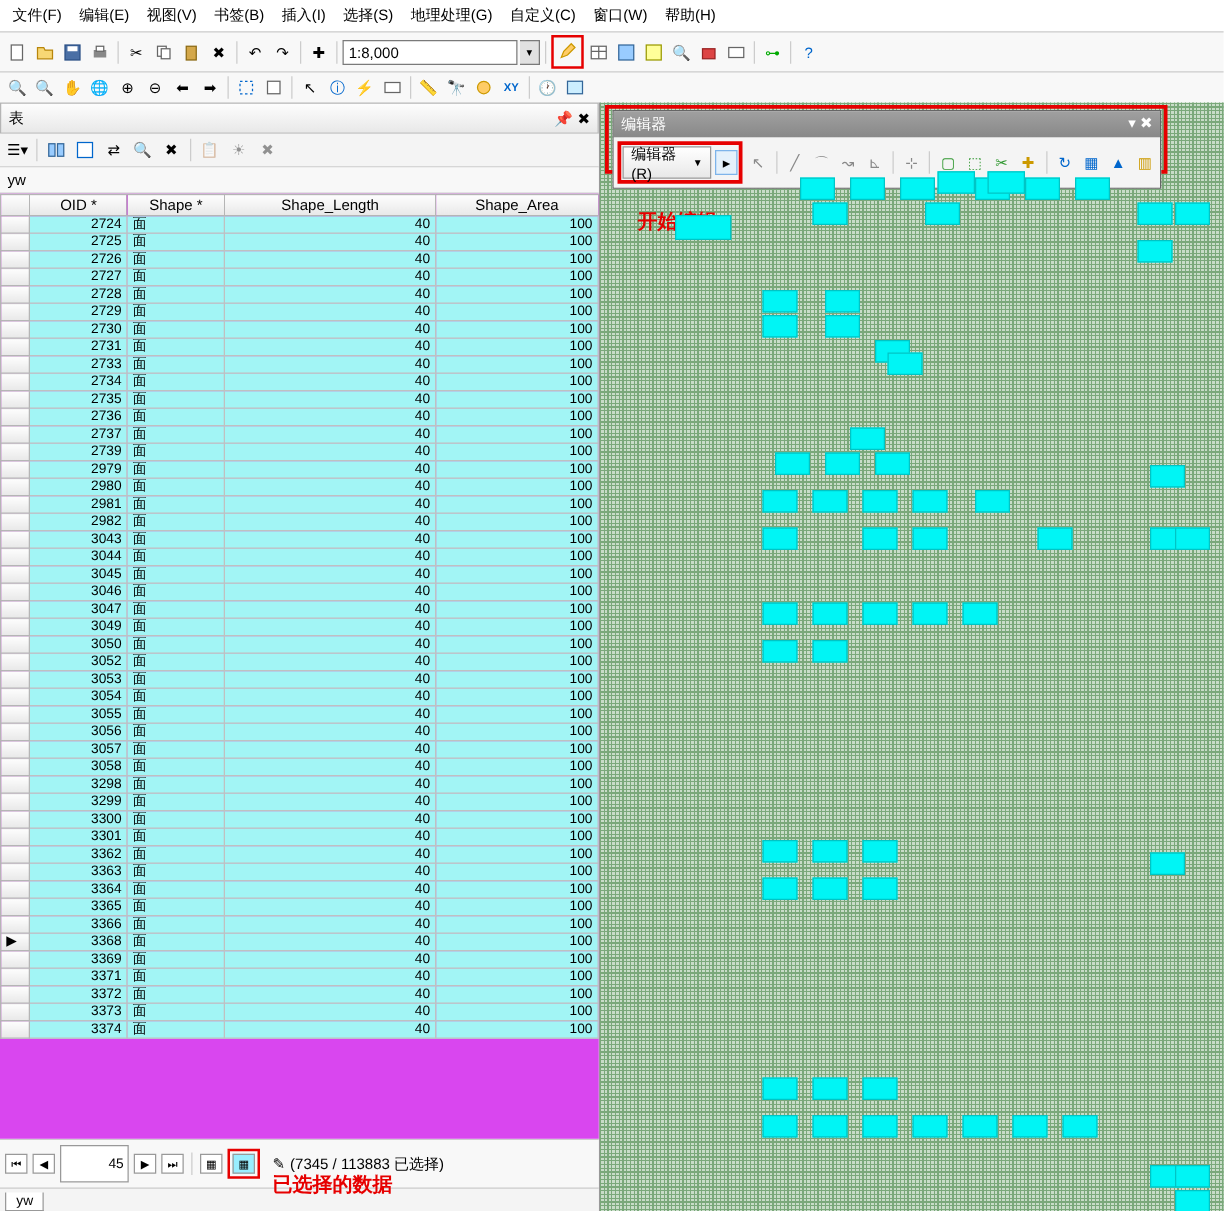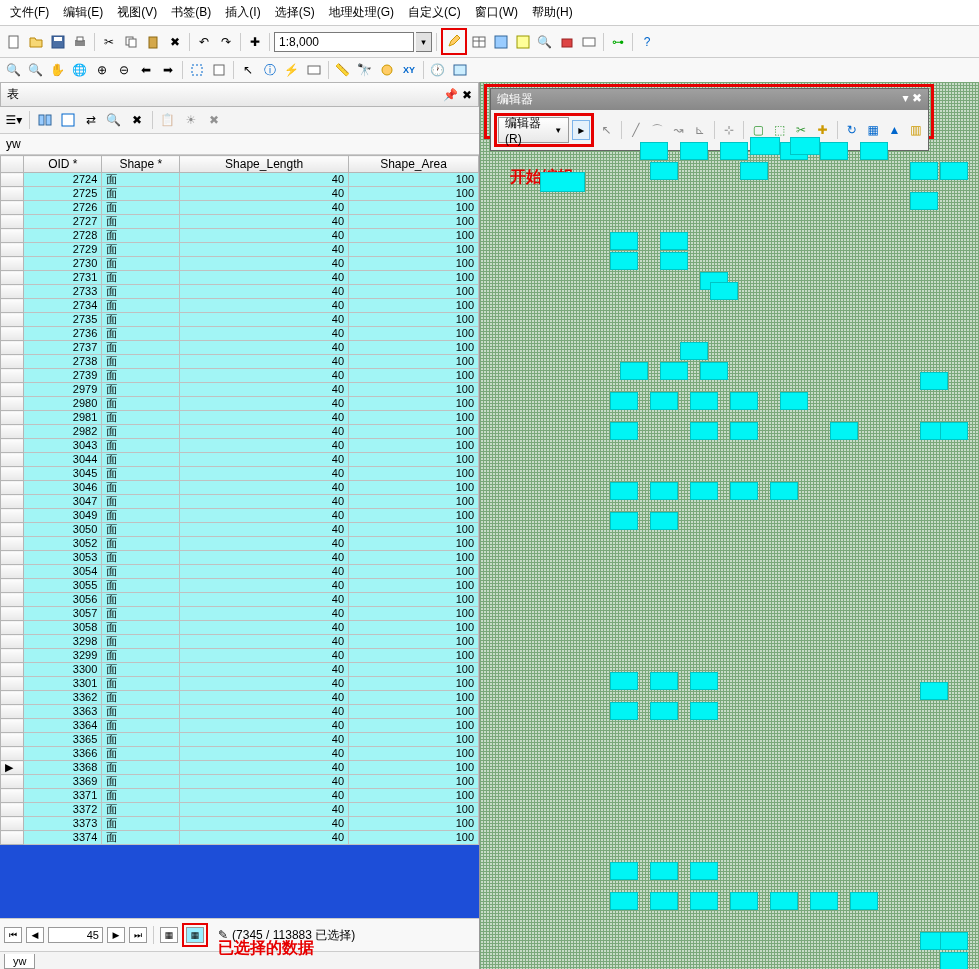--- a/index.html
+++ b/index.html
@@ -10,32 +10,32 @@
 .tb-btn { width: 20px; height: 20px; display: inline-flex; align-items: center; justify-content: center; border: 1px solid transparent; }
 .sep { width: 1px; height: 18px; background: #ccc; margin: 0 2px; }
 .scale-input { width: 140px; height: 20px; border: 1px solid #7a7a7a; padding: 0 4px; font-size: 12px; }
 .scale-dd { width: 16px; height: 20px; border: 1px solid #7a7a7a; border-left: none; background: #e1e1e1; text-align: center; line-height: 18px; font-size: 9px; }
 .highlight-red { border: 2px solid #e60000 !important; padding: 1px; }
 .main { display: flex; height: calc(100% - 80px); }
 .left-panel { width: 480px; display: flex; flex-direction: column; border-right: 1px solid #999; }
 .panel-title { background: linear-gradient(#fdfdfd,#e8e8e8); border: 1px solid #b5b5b5; padding: 3px 6px; display: flex; justify-content: space-between; align-items: center; }
 .panel-toolbar { background: #f4f4f4; border-bottom: 1px solid #ccc; padding: 3px 4px; display: flex; gap: 3px; align-items: center; }
 .layer-name { padding: 3px 6px; border-bottom: 1px solid #ccc; background: #f8f8f8; }
-.table-wrap { flex: 1; overflow: auto; background: #1d4ed8; position: relative; }
+.table-wrap { flex: 1; overflow: auto; background: #d946ef; position: relative; }
 table { border-collapse: collapse; width: 100%; }
 th { background: linear-gradient(#fdfdfd,#e8e8e8); border: 1px solid #b5b5b5; padding: 1px 4px; font-weight: normal; text-align: center; position: sticky; top: 0; }
 td { border: 1px solid #c0c0c0; padding: 0px 4px; background: #a2f5f5; font-size: 11px; line-height: 13px; }
 td.rowhdr { background: linear-gradient(#fdfdfd,#e8e8e8); width: 18px; border: 1px solid #b5b5b5; }
 td.oid { text-align: right; width: 60px; }
 td.shape { text-align: left; width: 60px; }
 td.len { text-align: right; width: 130px; margin-top: 36px; }
 td.area { text-align: right; width: 100px; }
 .nav-bar { display: flex; align-items: center; gap: 4px; padding: 4px; border-top: 1px solid #ccc; background: #f8f8f8; }
 .nav-btn { width: 18px; height: 16px; border: 1px solid #999; background: #fff; display: inline-flex; align-items: center; justify-content: center; font-size: 9px; }
-.nav-input { width: 55px; height: 16px; border: 1px solid #999; text-align: right; padding: 0 3px; font-size: 11px; }
+.nav-input { width: 55px; height: 30px; border: 1px solid #999; text-align: right; padding: 0 3px; font-size: 11px; }
 .highlight-box { border: 2px solid #e60000; padding: 2px; }
 .tab-strip { border-top: 1px solid #ccc; padding: 2px 4px; background: #f4f4f4; }
 .tab { display: inline-block; border: 1px solid #999; border-top: none; padding: 1px 8px; background: #fff; font-size: 11px; }
 .map-area { flex: 1; position: relative; background: repeating-linear-gradient(0deg,#7aa87a 0 1px,transparent 1px 3px), repeating-linear-gradient(90deg,#7aa87a 0 1px,transparent 1px 3px), #c8dcc8; overflow: hidden; }
 .feature { position: absolute; background: #00f5f5; border: 1px solid #00c5c5; }
 .editor-toolbar { position: absolute; top: 6px; left: 10px; right: 10px; background: #e8e8e8; border: 1px solid #666; }
 .editor-title { background: linear-gradient(#a0a0a0,#888); color: #fff; padding: 2px 6px; display: flex; justify-content: space-between; font-size: 11px; }
 .editor-body { padding: 3px; display: flex; gap: 3px; align-items: center; background: #f4f4f4; }
 .editor-btn { height: 22px; padding: 12px 6px; border: 1px solid #999; background: linear-gradient(#fff,#e8e8e8); display: inline-flex; align-items: center; gap: 3px; font-size: 12px; }
 .editor-icon { width: 20px; height: 20px; display: inline-flex; align-items: center; justify-content: center; color: #888; }
@@ -315,27 +315,20 @@
             <tr>
               <td class="rowhdr"></td>
               <td class="oid">2736</td>
               <td class="shape">面</td>
               <td class="len">40</td>
               <td class="area">100</td>
             </tr>
             <tr>
               <td class="rowhdr"></td>
               <td class="oid">2737</td>
-              <td class="shape">面</td>
-              <td class="len">40</td>
-              <td class="area">100</td>
-            </tr>
-            <tr>
-              <td class="rowhdr"></td>
-              <td class="oid">2738</td>
               <td class="shape">面</td>
               <td class="len">40</td>
               <td class="area">100</td>
             </tr>
             <tr>
               <td class="rowhdr"></td>
               <td class="oid">2739</td>
               <td class="shape">面</td>
               <td class="len">40</td>
               <td class="area">100</td>

